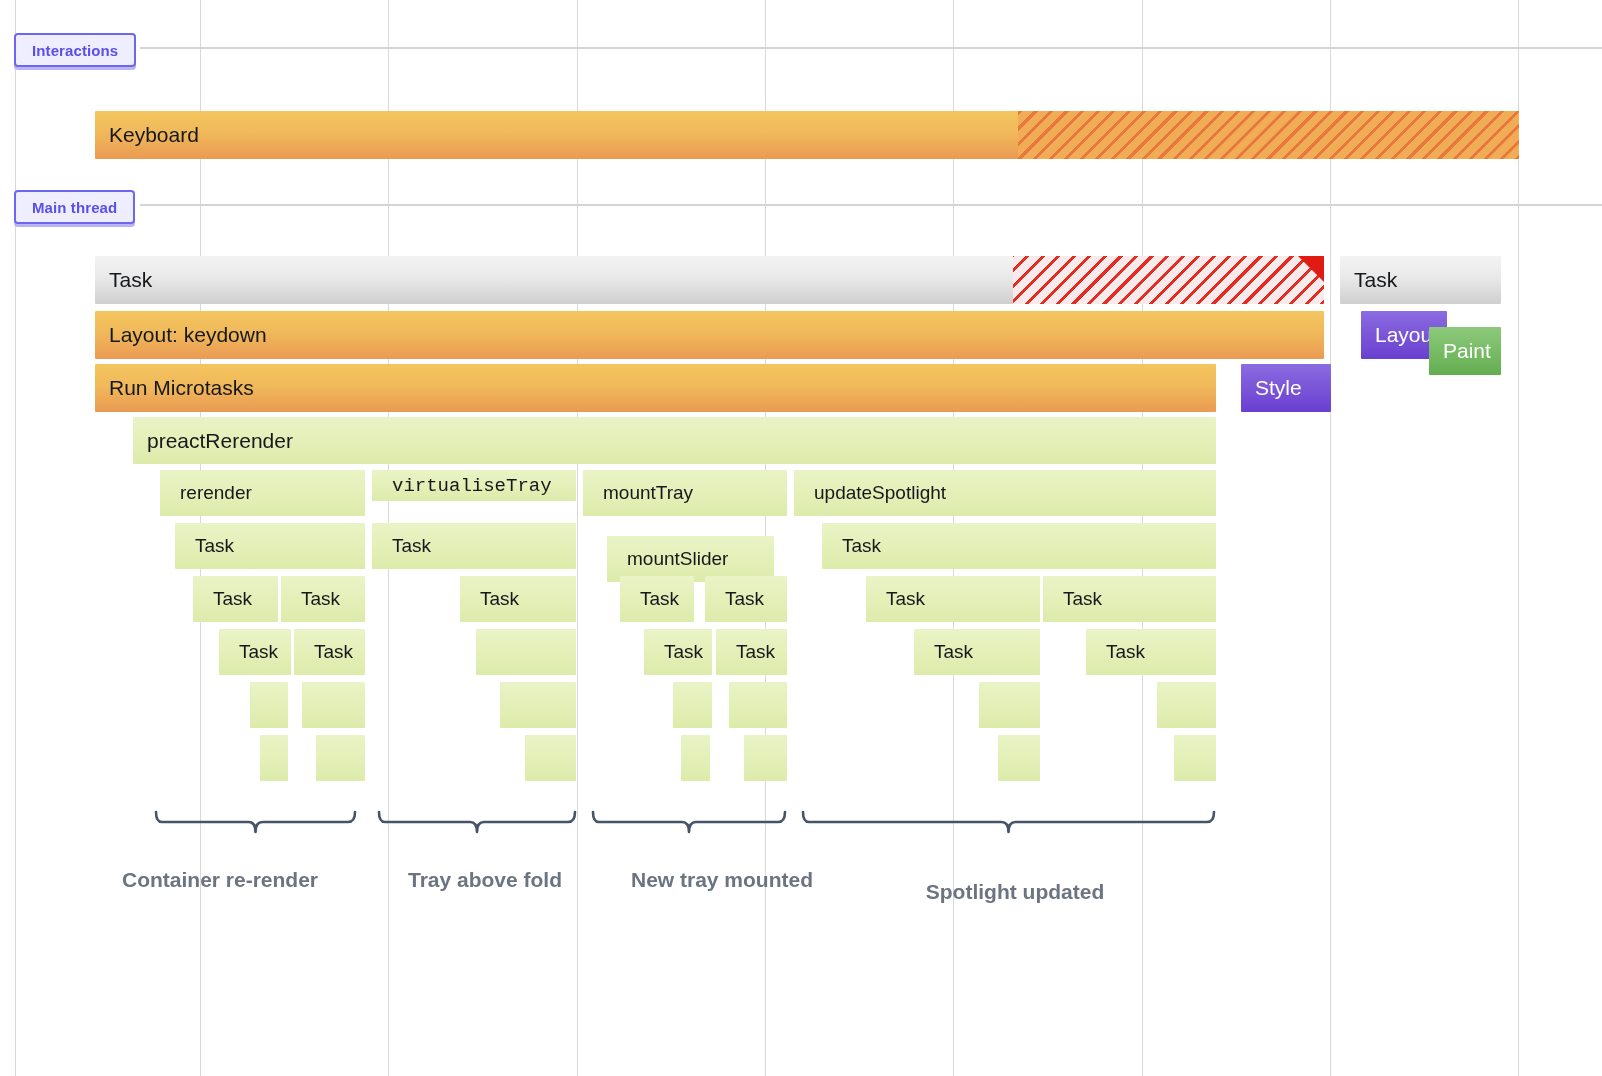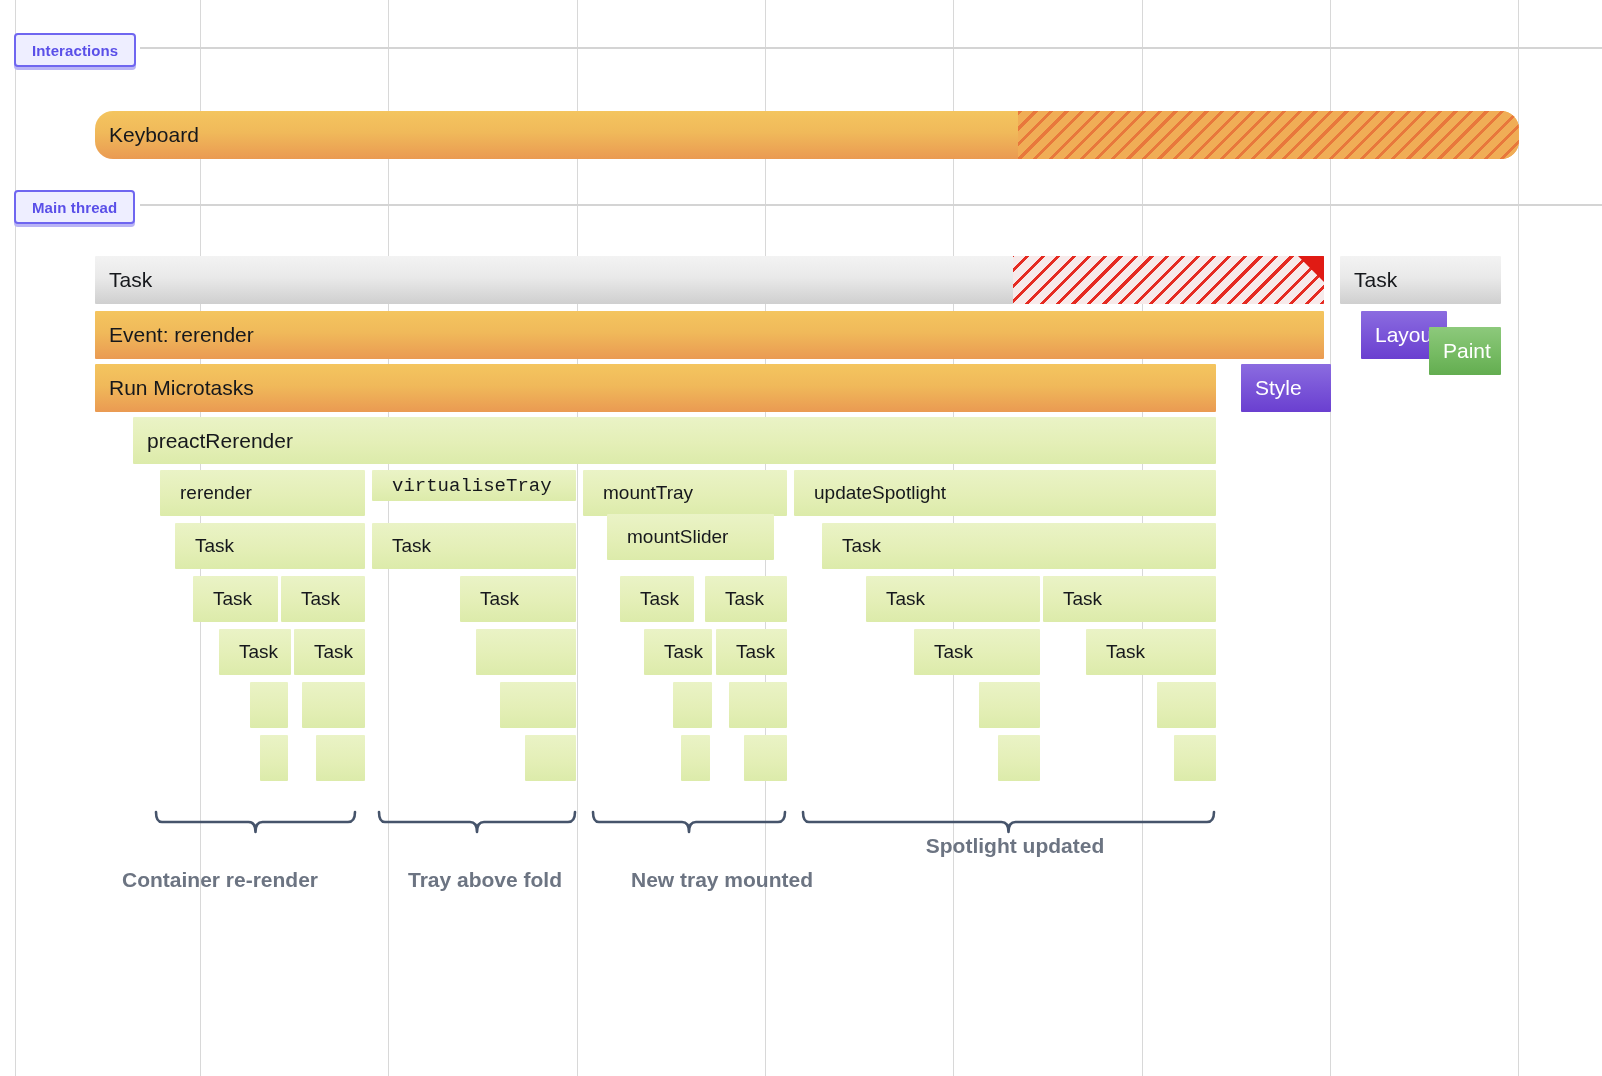--- a/index.html
+++ b/index.html
@@ -161,34 +161,34 @@
   <div class="track-rule" id="rule-main-thread" style="top: 204px;"></div>
 
   <div class="track-pill" id="pill-interactions" style="left: 14px; top: 33px;">
     <span>Interactions</span>
   </div>
   <div class="track-pill" id="pill-main-thread" style="left: 14px; top: 190px;">
     <span>Main thread</span>
   </div>
 
   <div id="bars">
-      <div class="bar orange" style="left: 95px; top: 111px; width: 1424px; height: 48px; border-radius: 18px;">
+      <div class="bar orange" style="left: 95px; top: 111px; width: 1424px; height: 48px;">
         <span>Keyboard</span>
         <div class="hatch orange" style="left: 923px; right: 0px;"></div>
       </div>
       <div class="bar gray" style="left: 95px; top: 256px; width: 1229px; height: 48px;">
         <span>Task</span>
         <div class="hatch red" style="left: 918px; right: 0px;"></div>
         <div class="corner-flag" style="right: 0px;"></div>
       </div>
       <div class="bar gray" style="left: 1340px; top: 256px; width: 161px; height: 48px;">
         <span>Task</span>
       </div>
       <div class="bar orange" style="left: 95px; top: 311px; width: 1229px; height: 48px;">
-        <span>Event: rerender</span>
+        <span>Layout: keydown</span>
       </div>
       <div class="bar purple" style="left: 1340px; top: 311px; width: 86px; height: 48px;">
         <span>Layout</span>
       </div>
       <div class="bar greenblock" style="left: 1429px; top: 311px; width: 72px; height: 48px; margin-top: 16px;">
         <span>Paint</span>
       </div>
       <div class="bar orange" style="left: 95px; top: 364px; width: 1121px; height: 48px;">
         <span>Run Microtasks</span>
       </div>
@@ -209,21 +209,21 @@
       </div>
       <div class="bar green small" style="left: 794px; top: 470px; width: 422px; height: 46px;">
         <span>updateSpotlight</span>
       </div>
       <div class="bar green small" style="left: 175px; top: 523px; width: 190px; height: 46px;">
         <span>Task</span>
       </div>
       <div class="bar green small" style="left: 372px; top: 523px; width: 204px; height: 46px;">
         <span>Task</span>
       </div>
-      <div class="bar green small" style="left: 607px; top: 514px; width: 167px; height: 46px;">
+      <div class="bar green small" style="left: 607px; top: 536px; width: 167px; height: 46px;">
         <span>mountSlider</span>
       </div>
       <div class="bar green small" style="left: 822px; top: 523px; width: 394px; height: 46px;">
         <span>Task</span>
       </div>
       <div class="bar green small" style="left: 193px; top: 576px; width: 85px; height: 46px;">
         <span>Task</span>
       </div>
       <div class="bar green small" style="left: 281px; top: 576px; width: 84px; height: 46px;">
         <span>Task</span>
@@ -295,16 +295,16 @@
         <svg width="194" height="30" viewBox="0 0 194 30">
           <path d="M 1,0 Q 1,10 7,10 L 90,10 Q 97,10 97,20 Q 97,10 104,10 L 186,10 Q 193,10 193,0" fill="none" stroke="#46546b" stroke-width="2.6" stroke-linecap="round" stroke-linejoin="round"></path>
         </svg>
       </div>
       <div class="bracket-label" style="left: 722px; top: 868px;">New tray mounted</div>
       <div class="bracket" style="left: 802px; top: 812px;">
         <svg width="413" height="30" viewBox="0 0 413 30">
           <path d="M 1,0 Q 1,10 7,10 L 199.5,10 Q 206.5,10 206.5,20 Q 206.5,10 213.5,10 L 405,10 Q 412,10 412,0" fill="none" stroke="#46546b" stroke-width="2.6" stroke-linecap="round" stroke-linejoin="round"></path>
         </svg>
       </div>
-      <div class="bracket-label" style="left: 1015px; top: 834px;">Spotlight updated</div>
+      <div class="bracket-label" style="left: 1015px; top: 880px;">Spotlight updated</div>
     </div>
 
 </div>
 
 </body></html>

